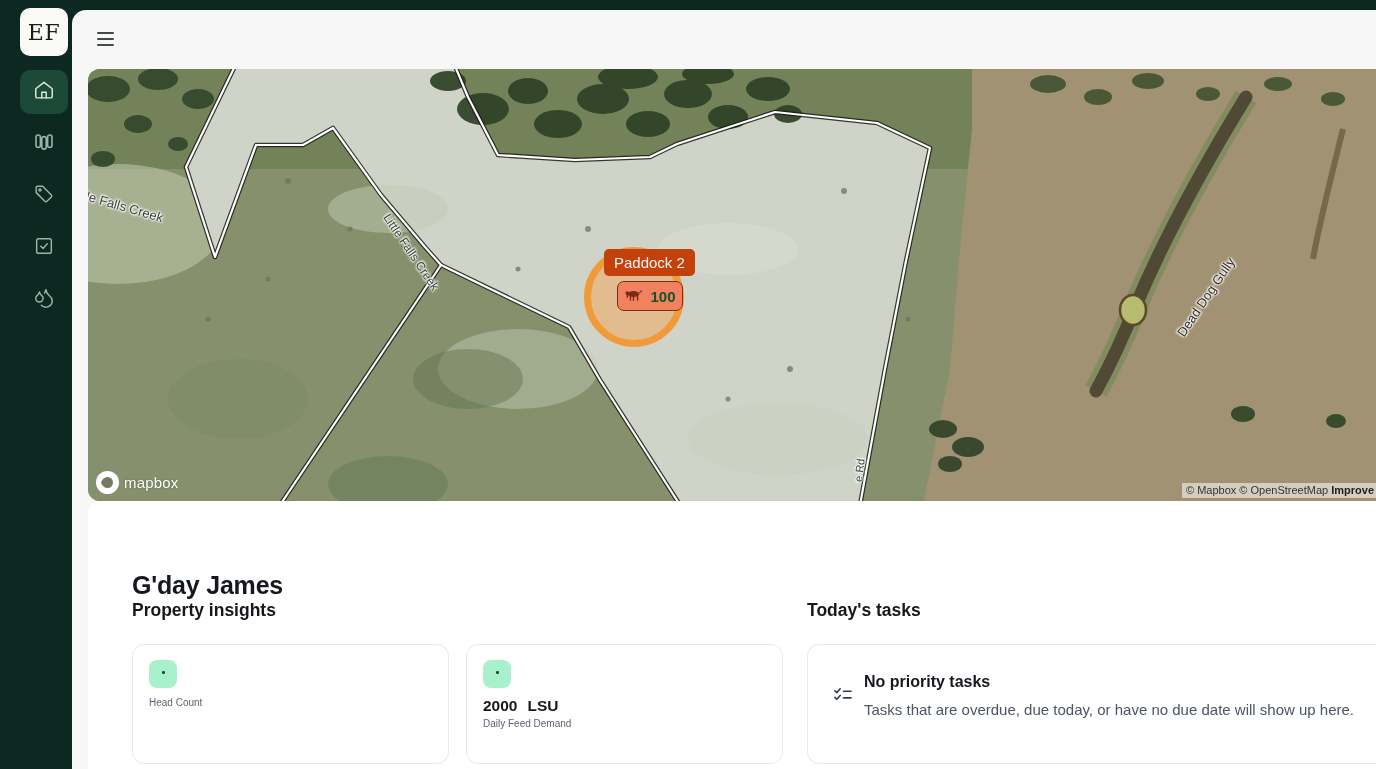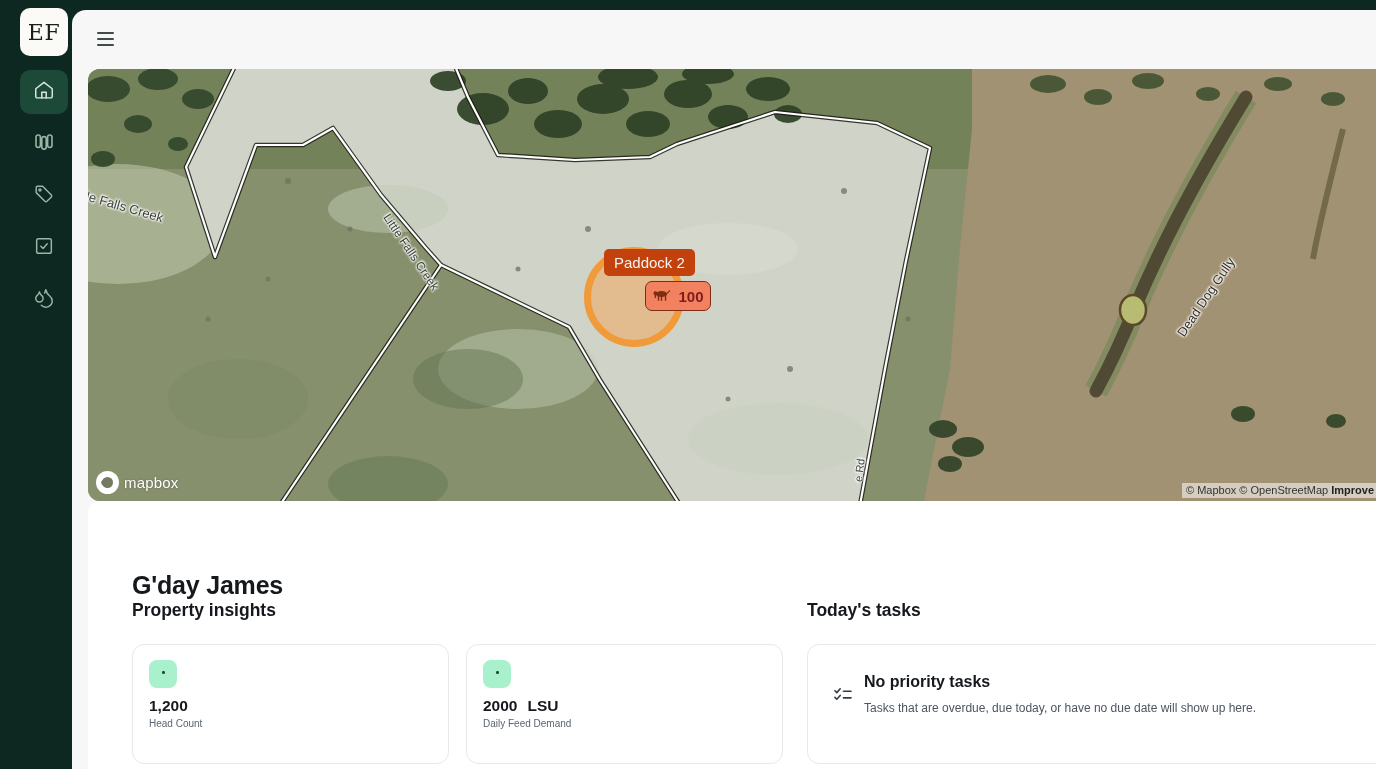--- a/index.html
+++ b/index.html
@@ -52,24 +52,24 @@
   .sel-circle {
     position:absolute; left:496px; top:178px; width:100px; height:100px;
     border:7px solid #f19a3a; background:rgba(243,164,86,.5); border-radius:50%;
   }
   .paddock-tip {
     position:absolute; left:516px; top:180px; height:27px; padding:0 10px;
     background:#c2410c; color:#f2f4f2; border-radius:5px;
     font-size:15px; font-weight:500; display:flex; align-items:center; z-index:3;
   }
   .stock-badge {
-    position:absolute; left:557px; top:212px; width:66px; height:30px;
+    position:absolute; left:529px; top:212px; width:66px; height:30px;
     background:#f2825f; border:1.5px solid #7c2d12; border-radius:7px;
     display:flex; align-items:center; justify-content:center; gap:7px;
-    color:#7f1d1d; font-size:15px; font-weight:600; z-index:3; cursor:pointer;
+    color:#14532d; font-size:15px; font-weight:600; z-index:3; cursor:pointer;
   }
   .mapbox-logo { position:absolute; left:8px; bottom:7px; display:flex; align-items:center; gap:5px; z-index:3; cursor:pointer; }
   .mapbox-logo .circ { width:23px; height:23px; background:#fff; border-radius:50%;
      display:flex; align-items:center; justify-content:center; }
   .mapbox-logo .circ i { width:11px; height:11px; background:#737a60; border-radius:50% 50% 50% 4px; display:block; transform:rotate(45deg); }
   .mapbox-logo .word { color:#fff; font-size:15px; font-weight:500; letter-spacing:.2px; text-shadow:0 0 2px rgba(0,0,0,.35); }
   .attribution {
     position:absolute; right:0; bottom:3px; width:194px; height:15px; overflow:hidden;
     background:rgba(255,255,255,.55); font-size:11px; color:#333; white-space:nowrap;
     padding-left:4px; line-height:15px; z-index:3;
@@ -96,21 +96,21 @@
   .insight-icon::after { content:""; position:absolute; left:13px; top:11px; width:2.5px; height:2.5px;
      background:#14532d; border-radius:50%; }
   .insight-value { font-size:15.5px; font-weight:700; color:#15181c; display:flex; gap:10px; }
   .insight-label { font-size:10px; color:#5b6470; margin-top:3px; }
   .tasks-card {
     width:640px; height:120px; background:#fff; border:1px solid #e7e8ea; border-radius:12px;
     display:flex; padding:28px 0 0 26px; gap:12px;
   }
   .tasks-card svg { flex:0 0 auto; margin-top:13px; stroke:#343c46; fill:none; stroke-width:1.7; stroke-linecap:round; stroke-linejoin:round; }
   .tasks-title { font-size:16px; font-weight:700; color:#15181c; }
-  .tasks-desc { font-size:12px; color:#4b5563; margin-top:10px; }
+  .tasks-desc { font-size:15px; color:#4b5563; margin-top:10px; }
 </style>
 </head>
 <body>
 
 <nav class="sidebar">
   <div class="logo">EF</div>
   <div class="nav">
     <div class="nav-item active">
       <span>
         <svg width="22" height="22" viewBox="0 0 24 24">
@@ -294,24 +294,20 @@
   </div>
 
   <div class="panel">
     <h1 class="greeting">G'day James</h1>
     <div class="columns">
       <div class="col-left">
         <h2 class="section">Property insights</h2>
         <div class="cards">
           <div class="insight-card">
             <div class="insight-icon"></div>
-            <div class="insight-value">
-              <span>1,200</span>
-              <span></span>
-            </div>
             <div class="insight-label">Head Count</div>
           </div>
           <div class="insight-card">
             <div class="insight-icon"></div>
             <div class="insight-value">
               <span>2000</span>
               <span>LSU</span>
             </div>
             <div class="insight-label">Daily Feed Demand</div>
           </div>

